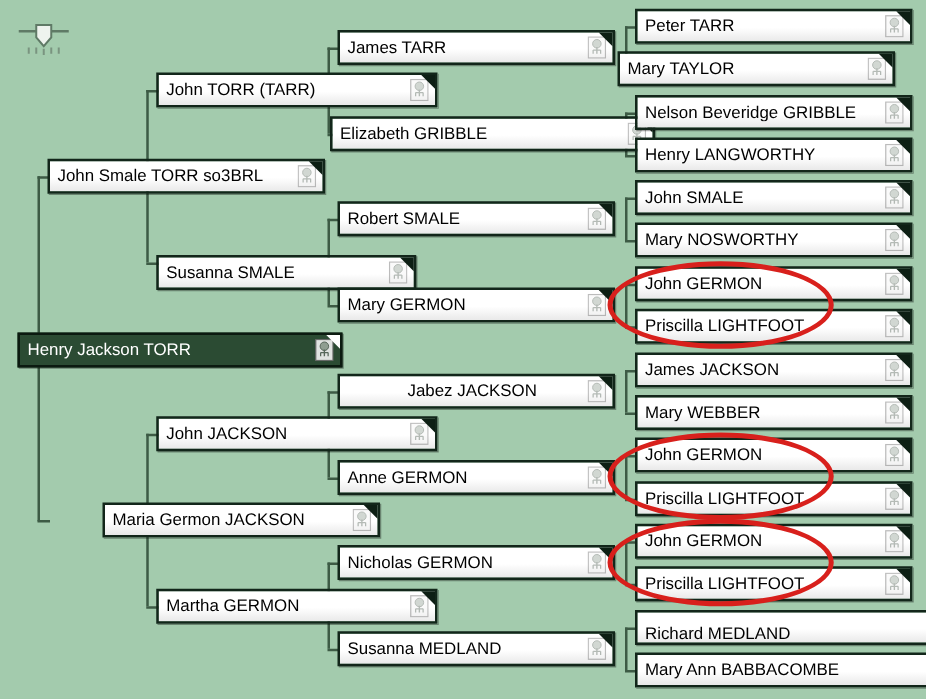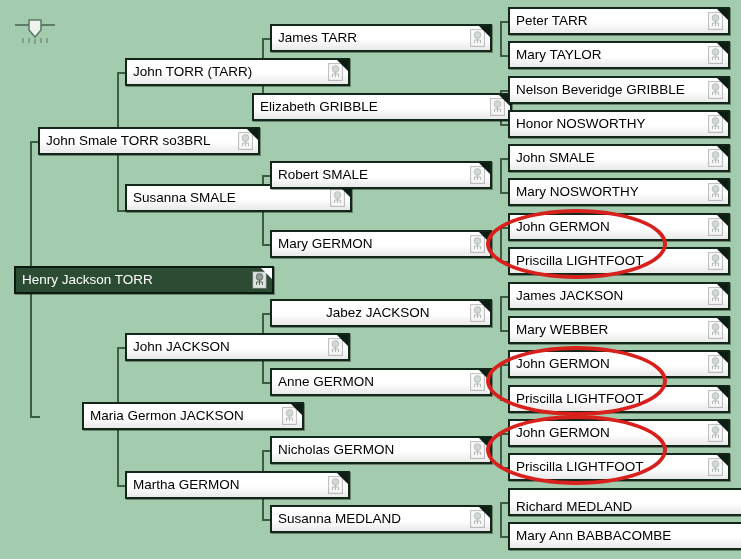--- a/index.html
+++ b/index.html
@@ -193,21 +193,21 @@
         <svg class="tree" viewBox="0 0 15 18">
           <rect x="0.6" y="0.6" width="13.8" height="16.8" fill="#f4f4f4" stroke="#6d6d6d" stroke-width="1"></rect>
           <circle cx="7.5" cy="6" r="3.4" fill="#9aa79c" stroke="#5d6b60" stroke-width="0.8"></circle>
           <line x1="7.5" y1="8.5" x2="7.5" y2="14" stroke="#5d6b60" stroke-width="1.1"></line>
           <line x1="4.5" y1="11" x2="10.5" y2="11" stroke="#5d6b60" stroke-width="1"></line>
           <line x1="4.5" y1="11" x2="4.5" y2="14" stroke="#5d6b60" stroke-width="1"></line>
           <line x1="10.5" y1="11" x2="10.5" y2="14" stroke="#5d6b60" stroke-width="1"></line>
         </svg>
         <span class="ear"></span>
       </div>
-      <div class="node" style="left: 125px; top: 184px; width: 227px;">
+      <div class="node" style="left: 125px; top: 204px; width: 208px;">
         <span class="nm">Susanna SMALE</span>
         <svg class="tree" viewBox="0 0 15 18">
           <rect x="0.6" y="0.6" width="13.8" height="16.8" fill="#f4f4f4" stroke="#6d6d6d" stroke-width="1"></rect>
           <circle cx="7.5" cy="6" r="3.4" fill="#9aa79c" stroke="#5d6b60" stroke-width="0.8"></circle>
           <line x1="7.5" y1="8.5" x2="7.5" y2="14" stroke="#5d6b60" stroke-width="1.1"></line>
           <line x1="4.5" y1="11" x2="10.5" y2="11" stroke="#5d6b60" stroke-width="1"></line>
           <line x1="4.5" y1="11" x2="4.5" y2="14" stroke="#5d6b60" stroke-width="1"></line>
           <line x1="10.5" y1="11" x2="10.5" y2="14" stroke="#5d6b60" stroke-width="1"></line>
         </svg>
         <span class="ear"></span>
@@ -241,21 +241,21 @@
         <svg class="tree" viewBox="0 0 15 18">
           <rect x="0.6" y="0.6" width="13.8" height="16.8" fill="#f4f4f4" stroke="#6d6d6d" stroke-width="1"></rect>
           <circle cx="7.5" cy="6" r="3.4" fill="#9aa79c" stroke="#5d6b60" stroke-width="0.8"></circle>
           <line x1="7.5" y1="8.5" x2="7.5" y2="14" stroke="#5d6b60" stroke-width="1.1"></line>
           <line x1="4.5" y1="11" x2="10.5" y2="11" stroke="#5d6b60" stroke-width="1"></line>
           <line x1="4.5" y1="11" x2="4.5" y2="14" stroke="#5d6b60" stroke-width="1"></line>
           <line x1="10.5" y1="11" x2="10.5" y2="14" stroke="#5d6b60" stroke-width="1"></line>
         </svg>
         <span class="ear"></span>
       </div>
-      <div class="node" style="left: 252px; top: 93px; width: 260px;">
+      <div class="node" style="left: 264px; top: 93px; width: 260px;">
         <span class="nm">Elizabeth GRIBBLE</span>
         <svg class="tree" viewBox="0 0 15 18">
           <rect x="0.6" y="0.6" width="13.8" height="16.8" fill="#f4f4f4" stroke="#6d6d6d" stroke-width="1"></rect>
           <circle cx="7.5" cy="6" r="3.4" fill="#9aa79c" stroke="#5d6b60" stroke-width="0.8"></circle>
           <line x1="7.5" y1="8.5" x2="7.5" y2="14" stroke="#5d6b60" stroke-width="1.1"></line>
           <line x1="4.5" y1="11" x2="10.5" y2="11" stroke="#5d6b60" stroke-width="1"></line>
           <line x1="4.5" y1="11" x2="4.5" y2="14" stroke="#5d6b60" stroke-width="1"></line>
           <line x1="10.5" y1="11" x2="10.5" y2="14" stroke="#5d6b60" stroke-width="1"></line>
         </svg>
         <span class="ear"></span>
@@ -337,21 +337,21 @@
         <svg class="tree" viewBox="0 0 15 18">
           <rect x="0.6" y="0.6" width="13.8" height="16.8" fill="#f4f4f4" stroke="#6d6d6d" stroke-width="1"></rect>
           <circle cx="7.5" cy="6" r="3.4" fill="#9aa79c" stroke="#5d6b60" stroke-width="0.8"></circle>
           <line x1="7.5" y1="8.5" x2="7.5" y2="14" stroke="#5d6b60" stroke-width="1.1"></line>
           <line x1="4.5" y1="11" x2="10.5" y2="11" stroke="#5d6b60" stroke-width="1"></line>
           <line x1="4.5" y1="11" x2="4.5" y2="14" stroke="#5d6b60" stroke-width="1"></line>
           <line x1="10.5" y1="11" x2="10.5" y2="14" stroke="#5d6b60" stroke-width="1"></line>
         </svg>
         <span class="ear"></span>
       </div>
-      <div class="node" style="left: 508px; top: 41px; width: 222px;">
+      <div class="node" style="left: 494px; top: 41px; width: 222px;">
         <span class="nm">Mary TAYLOR</span>
         <svg class="tree" viewBox="0 0 15 18">
           <rect x="0.6" y="0.6" width="13.8" height="16.8" fill="#f4f4f4" stroke="#6d6d6d" stroke-width="1"></rect>
           <circle cx="7.5" cy="6" r="3.4" fill="#9aa79c" stroke="#5d6b60" stroke-width="0.8"></circle>
           <line x1="7.5" y1="8.5" x2="7.5" y2="14" stroke="#5d6b60" stroke-width="1.1"></line>
           <line x1="4.5" y1="11" x2="10.5" y2="11" stroke="#5d6b60" stroke-width="1"></line>
           <line x1="4.5" y1="11" x2="4.5" y2="14" stroke="#5d6b60" stroke-width="1"></line>
           <line x1="10.5" y1="11" x2="10.5" y2="14" stroke="#5d6b60" stroke-width="1"></line>
         </svg>
         <span class="ear"></span>
@@ -362,21 +362,21 @@
           <rect x="0.6" y="0.6" width="13.8" height="16.8" fill="#f4f4f4" stroke="#6d6d6d" stroke-width="1"></rect>
           <circle cx="7.5" cy="6" r="3.4" fill="#9aa79c" stroke="#5d6b60" stroke-width="0.8"></circle>
           <line x1="7.5" y1="8.5" x2="7.5" y2="14" stroke="#5d6b60" stroke-width="1.1"></line>
           <line x1="4.5" y1="11" x2="10.5" y2="11" stroke="#5d6b60" stroke-width="1"></line>
           <line x1="4.5" y1="11" x2="4.5" y2="14" stroke="#5d6b60" stroke-width="1"></line>
           <line x1="10.5" y1="11" x2="10.5" y2="14" stroke="#5d6b60" stroke-width="1"></line>
         </svg>
         <span class="ear"></span>
       </div>
       <div class="node" style="left: 508px; top: 110px; width: 222px;">
-        <span class="nm">Honor NOSWORTHY</span>
+        <span class="nm">Henry LANGWORTHY</span>
         <svg class="tree" viewBox="0 0 15 18">
           <rect x="0.6" y="0.6" width="13.8" height="16.8" fill="#f4f4f4" stroke="#6d6d6d" stroke-width="1"></rect>
           <circle cx="7.5" cy="6" r="3.4" fill="#9aa79c" stroke="#5d6b60" stroke-width="0.8"></circle>
           <line x1="7.5" y1="8.5" x2="7.5" y2="14" stroke="#5d6b60" stroke-width="1.1"></line>
           <line x1="4.5" y1="11" x2="10.5" y2="11" stroke="#5d6b60" stroke-width="1"></line>
           <line x1="4.5" y1="11" x2="4.5" y2="14" stroke="#5d6b60" stroke-width="1"></line>
           <line x1="10.5" y1="11" x2="10.5" y2="14" stroke="#5d6b60" stroke-width="1"></line>
         </svg>
         <span class="ear"></span>
       </div>

